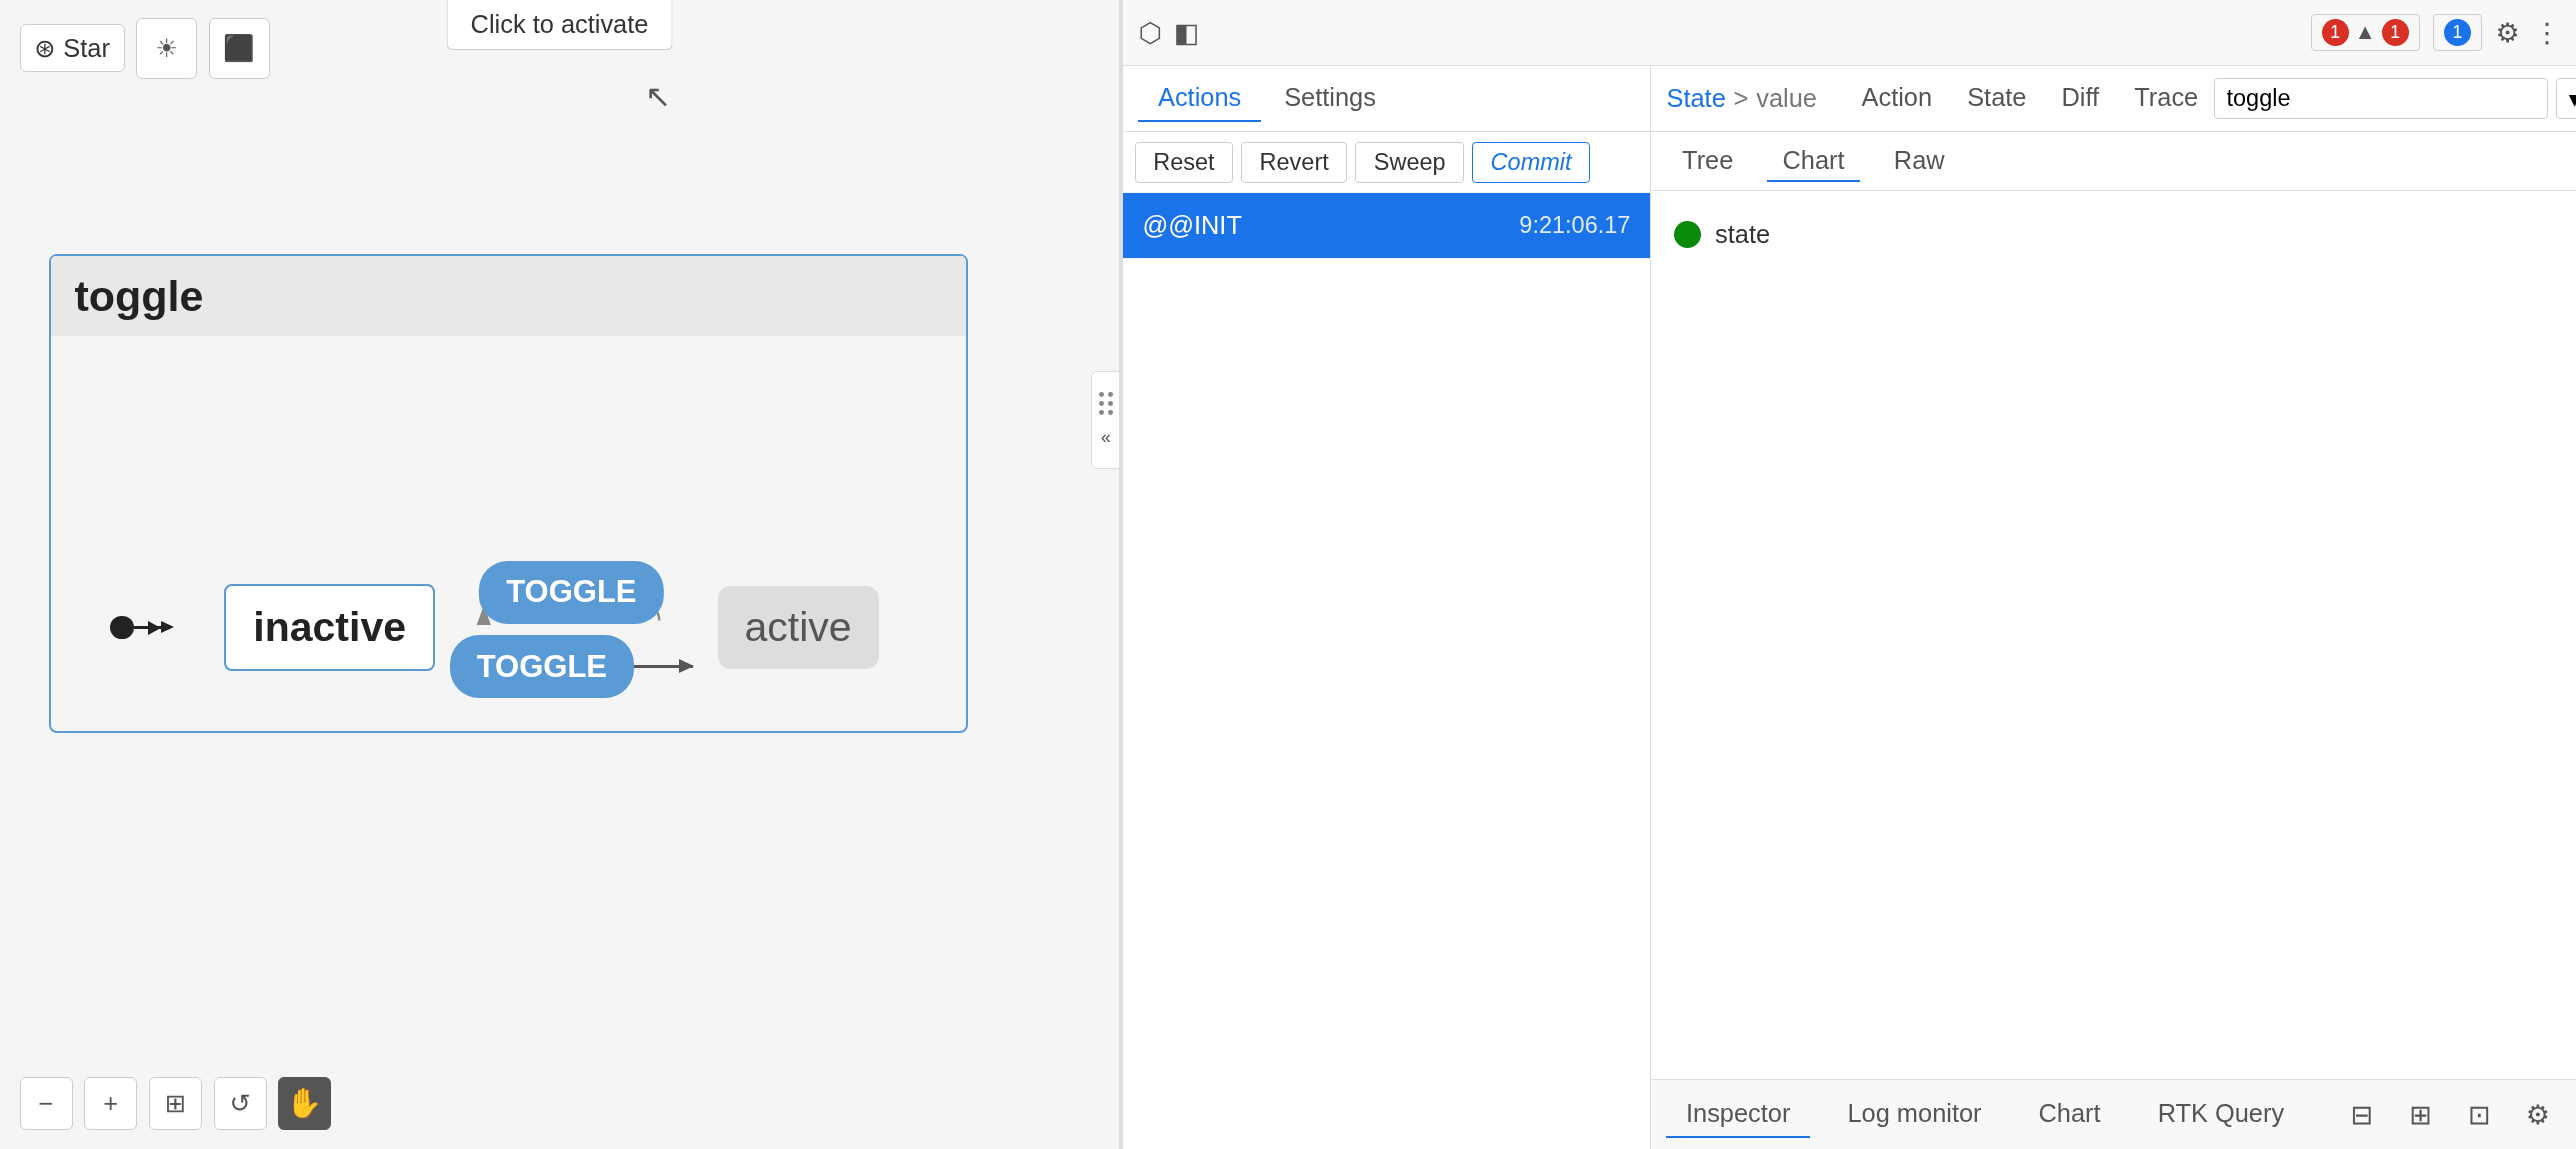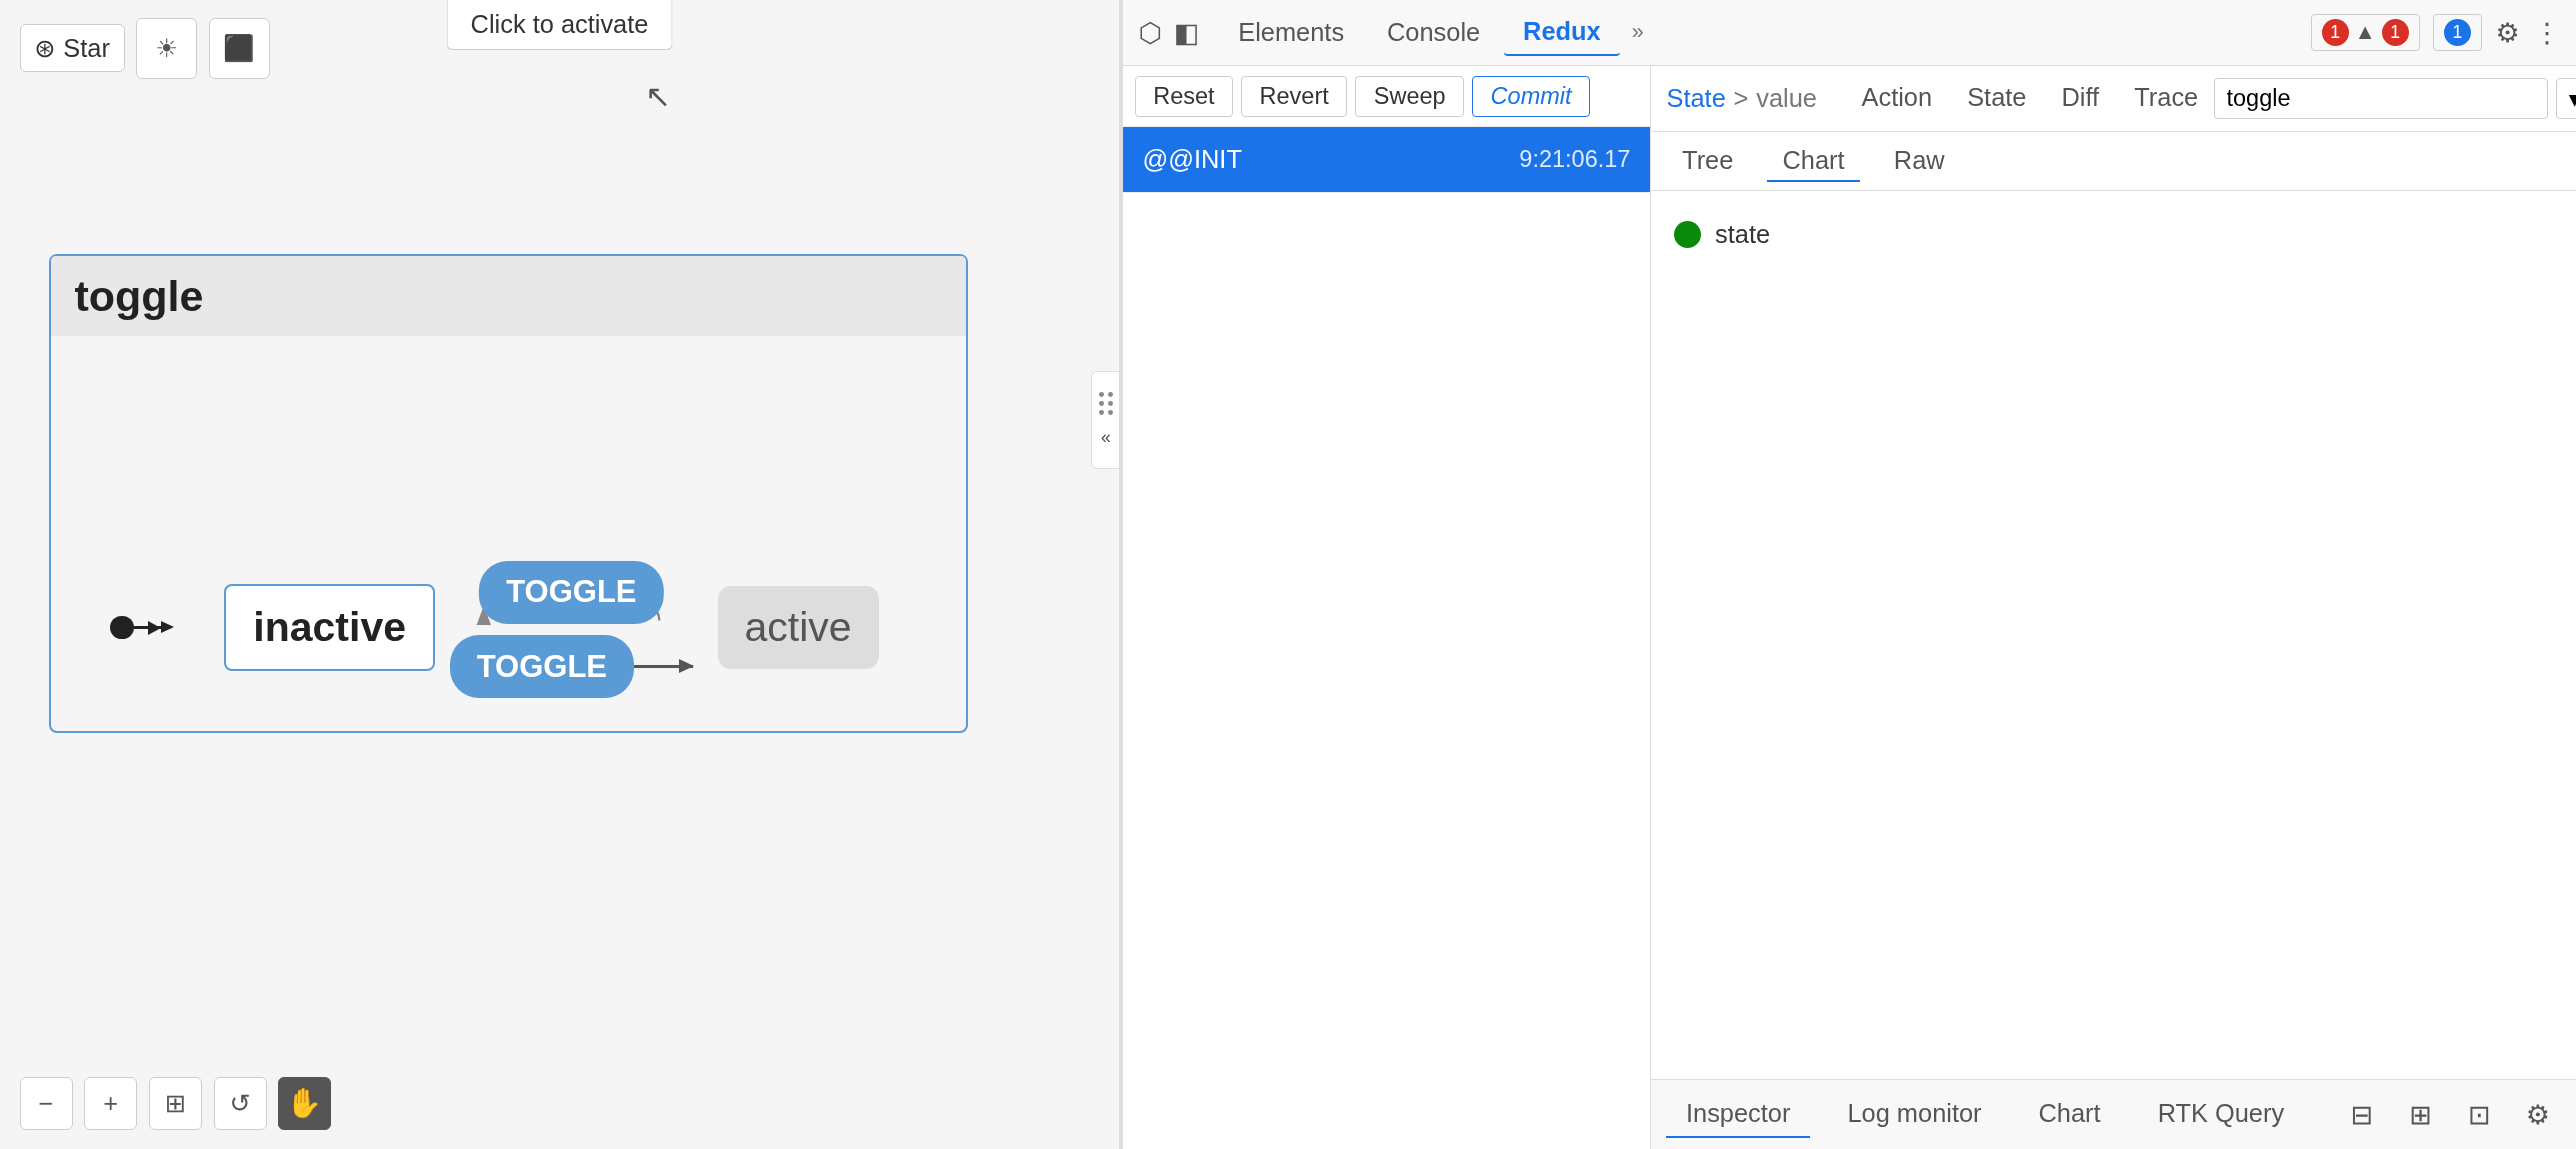--- a/index.html
+++ b/index.html
@@ -760,34 +760,20 @@
 
 <div class="middle-divider"></div>
 
 <div class="right-panel">
 
   <div class="devtools-topbar">
     <div class="devtools-nav-icons">
       <span class="devtools-nav-icon">⬡</span>
       <span class="devtools-nav-icon">◧</span>
     </div>
-    <div class="devtools-tabs">
-      <div class="devtools-tab">
-        <span>Elements</span>
-      </div>
-      <div class="devtools-tab">
-        <span>Console</span>
-      </div>
-      <div class="devtools-tab active">
-        <span>Redux</span>
-      </div>
-      <div class="devtools-tab-more">
-        <span>»</span>
-      </div>
-    </div>
     <div class="devtools-right-icons">
       <div class="badge-group">
         <div class="badge-count">
           <span>1</span>
         </div>
         <span>▲</span>
         <div class="badge-count">
           <span>1</span>
         </div>
       </div>
@@ -798,20 +784,28 @@
       </div>
       <span class="devtools-nav-icon">⚙</span>
       <span class="devtools-nav-icon">⋮</span>
     </div>
   </div>
 
   <div class="redux-panel">
 
     <div class="redux-actions-panel">
 
+      <div class="redux-tabs">
+        <div class="redux-tab active">
+          <span>Actions</span>
+        </div>
+        <div class="redux-tab">
+          <span>Settings</span>
+        </div>
+      </div>
 
       <div class="action-toolbar">
         <button class="action-toolbar-btn">
           <span>Reset</span>
         </button>
         <button class="action-toolbar-btn">
           <span>Revert</span>
         </button>
         <button class="action-toolbar-btn">
           <span>Sweep</span>

